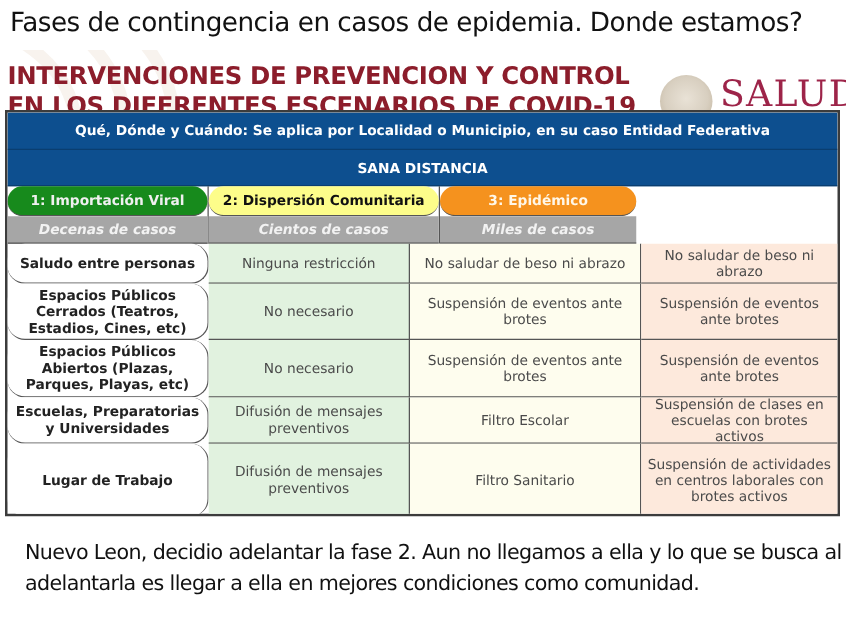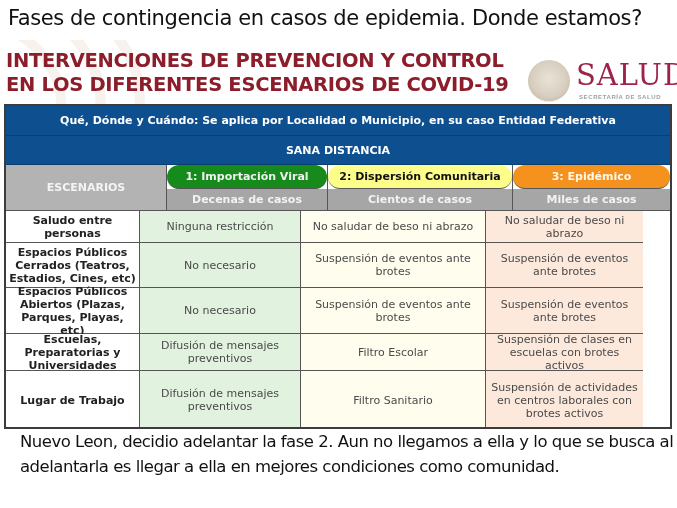--- a/index.html
+++ b/index.html
@@ -36,21 +36,21 @@
   .salud-word {
     position: absolute; left: 48px; top: 0px;
     font-family: "DejaVu Serif", serif; font-size: 29px; color: #9d2449; letter-spacing: 1px;
   }
   .salud-sub {
     position: absolute; left: 51px; top: 36px;
     font-size: 6px; color: #a0a0a0; font-weight: bold; letter-spacing: 0.6px;
   }
 
   .table-wrap {
-    position: absolute; left: 4px; top: 104px; width: 668px; height: 325px;
+    position: absolute; left: 4px; top: 88px; width: 668px; height: 325px;
     border: 2px solid #3c3c3c; background: #fff; overflow: hidden;
   }
   .row { position: absolute; left: 0; width: 664px; display: flex; }
   .cell {
     display: flex; align-items: center; justify-content: center; text-align: center;
     font-family: "DejaVu Sans", sans-serif; font-size: 11px; line-height: 13px;
     border-right: 1px solid #555; border-bottom: 1px solid #555; padding: 0 3px;
   }
   .cell:last-child { border-right: none; }
 
@@ -67,23 +67,23 @@
   .phase-col:last-child { border-right: none; }
   .phase-col .ph {
     height: 24px; display: flex; align-items: center; justify-content: center;
     font-family: "DejaVu Sans", sans-serif; font-size: 11px; font-weight: bold;
     border-bottom: 1px solid #555;
     border-radius: 12px;
   }
   .phase-col .sub {
     height: 22px; display: flex; align-items: center; justify-content: center;
     background: #a6a6a6; color: #f2f2f2; font-family: "DejaVu Sans", sans-serif;
-    font-size: 11px; font-weight: bold; border-bottom: 1px solid #555;
+    font-size: 11px; font-weight: bold; border-bottom: 1px solid #555; font-style: italic;
   }
-  .c1 { width: 134px; }
+  .c1 { width: 161px; border-radius: 14px; }
   .c2 { width: 161px; }
   .c3 { width: 185px; justify-content: center; }
   .c4 { width: 157px; }
 
   .ph-green { background: #178a1c; color: #f0f0f0; }
   .ph-yellow { background: #fdfd8a; color: #111; }
   .ph-orange { background: #f5921e; color: #fff7e8; }
 
   .data-row .scen { background: #ffffff; color: #222; font-weight: bold; font-size: 11px; }
   .data-row .g { background: #e1f2df; color: #4a4a4a; }
@@ -128,21 +128,20 @@
 
 <div class="table-wrap">
   <div class="row row1 blue-row">
     <div class="cell" style="width:664px;border:none;">Qué, Dónde y Cuándo: Se aplica por Localidad o Municipio, en su caso Entidad Federativa</div>
   </div>
   <div class="row row2 blue-row">
     <div class="cell" style="width:664px;border:none;">SANA DISTANCIA</div>
   </div>
 
   <div class="row hdr">
-    <div class="cell escenarios">ESCENARIOS</div>
     <div class="phase-col c2">
       <div class="ph ph-green">1: Importación Viral</div>
       <div class="sub">Decenas de casos</div>
     </div>
     <div class="phase-col c3">
       <div class="ph ph-yellow">2: Dispersión Comunitaria</div>
       <div class="sub">Cientos de casos</div>
     </div>
     <div class="phase-col c4">
       <div class="ph ph-orange">3: Epidémico</div>

